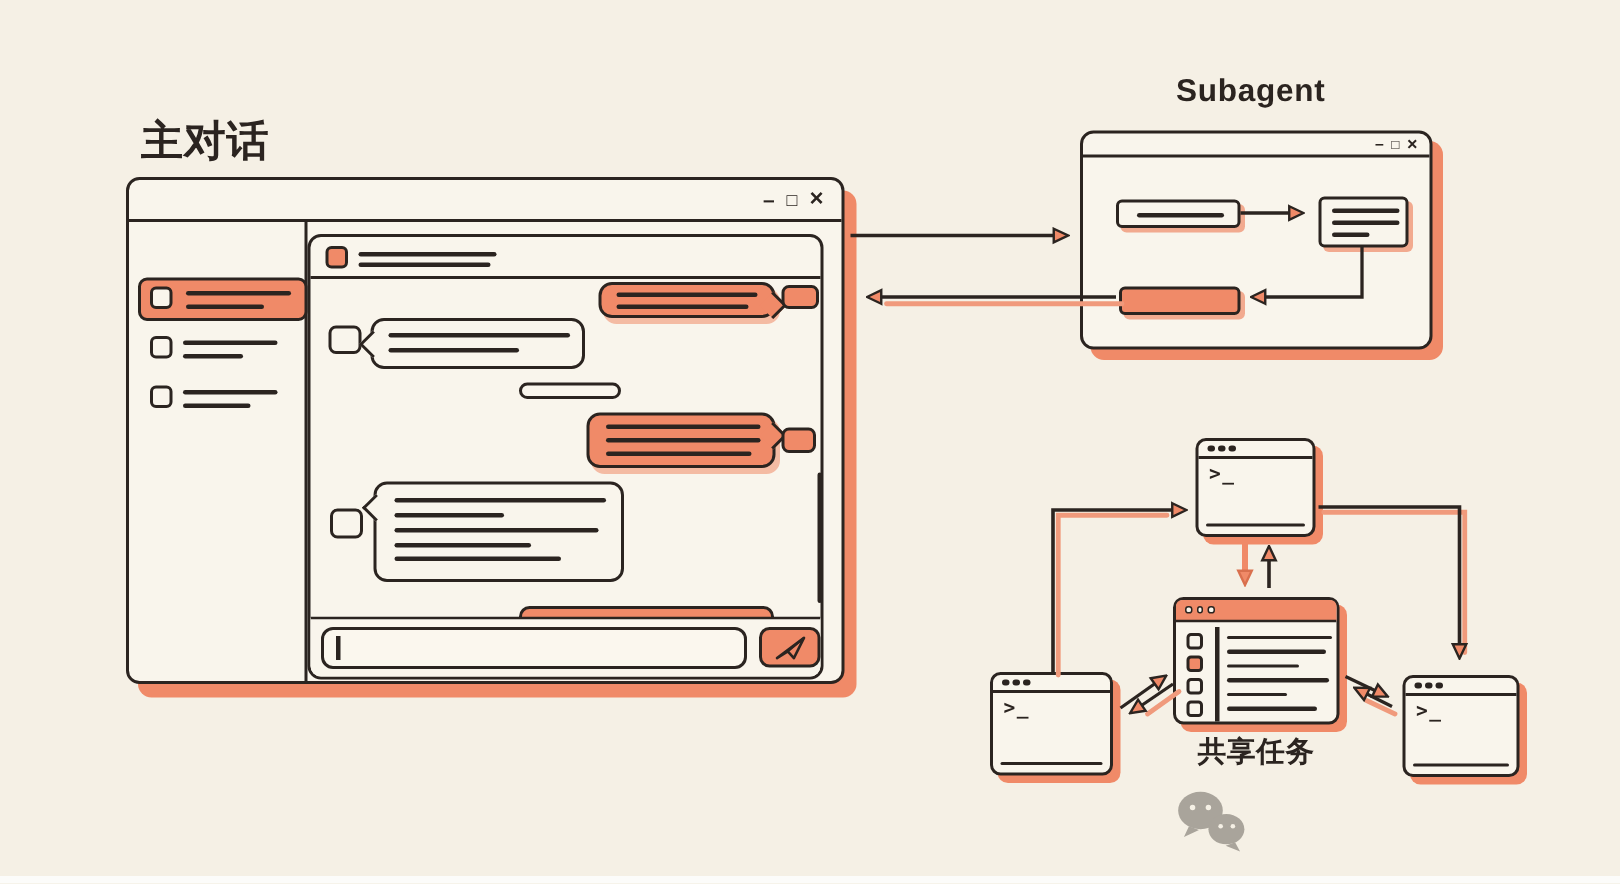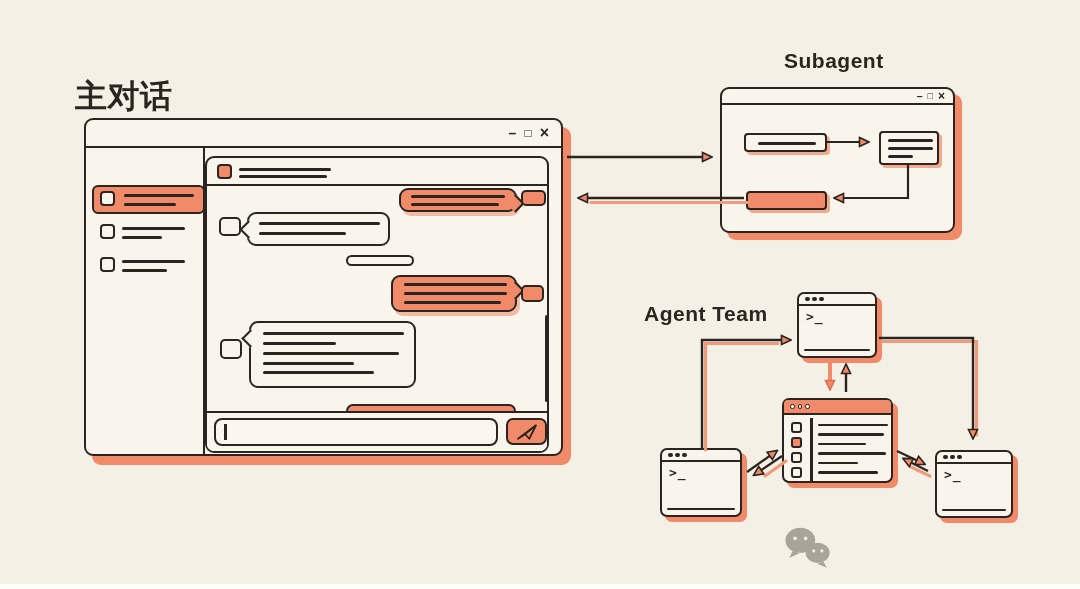--- a/index.html
+++ b/index.html
@@ -70,21 +70,21 @@
 
   .overlay{position:absolute;inset:0;pointer-events:none}
   .watermark-text{position:absolute;left:838px;top:529px;font-size:30px;font-weight:400;color:var(--grey);letter-spacing:4px;white-space:nowrap}
   .bottom-strip{position:absolute;left:0;right:0;bottom:0;height:5px;background:#fcfcfa}
 </style>
 </head>
 <body>
 
 <div class="stage">
 
-  <div class="lab" style="left:75px;top:75px;font-size:32px">主对话</div>
+  <div class="lab" style="left:94px;top:75px;font-size:28px">主对话</div>
 
   <div class="win win-main">
     <div class="tbar">
       <span class="wc">–</span>
       <span class="wc" style="font-size:12px">□</span>
       <span class="wc" style="font-size:16px">×</span>
     </div>
 
     <div class="sidebar">
       <div class="sb-active">
@@ -170,21 +170,20 @@
       <i class="ln" style="left:12px;top:7px;width:58px"></i>
     </div>
     <div class="card" style="left:157px;top:42px;width:60px;height:34px">
       <i class="ln" style="left:7px;top:6px;width:45px"></i>
       <i class="ln" style="left:7px;top:14px;width:45px"></i>
       <i class="ln" style="left:7px;top:22px;width:25px"></i>
     </div>
     <div class="card" style="left:24px;top:102px;width:81px;height:19px;background:var(--accent)"></div>
   </div>
 
-  <div class="lab" style="left:644px;top:302px;font-size:21px">Agent Team</div>
 
   <div class="term" style="left:797px;top:292px;width:80px;height:66px">
     <div class="term-bar">
       <i class="dot"></i>
       <i class="dot"></i>
       <i class="dot"></i>
     </div>
     <span class="prompt">&gt;_</span>
     <i class="term-base"></i>
   </div>
@@ -223,20 +222,21 @@
       <i class="tcb" style="top:49px"></i>
       <i class="tln" style="top:6px;width:70px"></i>
       <i class="tln" style="top:15.5px;width:66px"></i>
       <i class="tln" style="top:25px;width:48px"></i>
       <i class="tln" style="top:34.5px;width:68px"></i>
       <i class="tln" style="top:44px;width:40px"></i>
       <i class="tln" style="top:53.5px;width:60px"></i>
     </div>
   </div>
 
+  <div class="lab" style="left:782px;top:488px;width:111px;text-align:center;font-size:19px">共享任务</div>
 
   <svg class="overlay" width="1080" height="589" viewBox="0 0 1080 589">
     <defs>
       <marker id="ah" markerUnits="userSpaceOnUse" markerWidth="12" markerHeight="12" viewBox="0 0 12 12" refX="3" refY="6" orient="auto">
         <path d="M1.5,1.5 L11,6 L1.5,10.5 Z" fill="#f08a68" stroke="#2b2420" stroke-width="1.6"></path>
       </marker>
       <marker id="ahs" markerUnits="userSpaceOnUse" markerWidth="12" markerHeight="12" viewBox="0 0 12 12" refX="3" refY="6" orient="auto">
         <path d="M1.5,1.5 L11,6 L1.5,10.5 Z" fill="#f08a68" stroke="#d9704e" stroke-width="1.6"></path>
       </marker>
     </defs>

